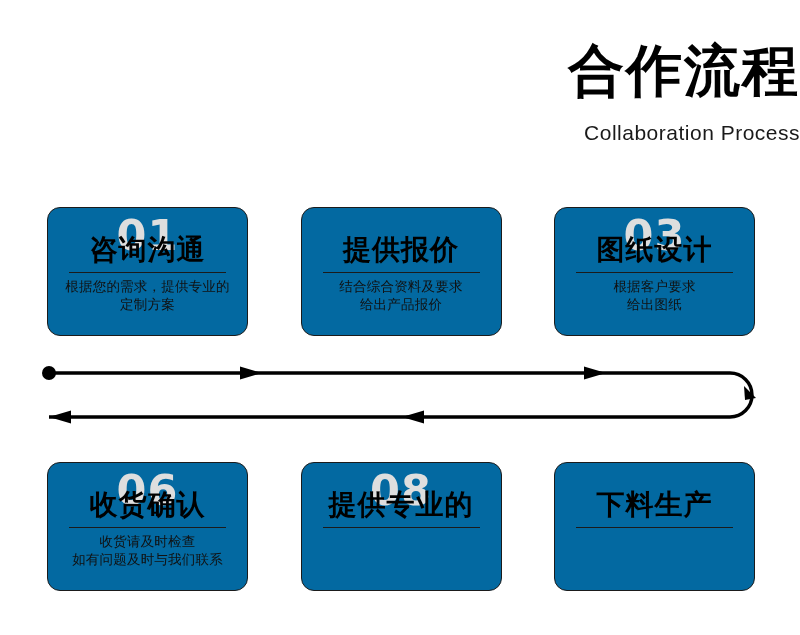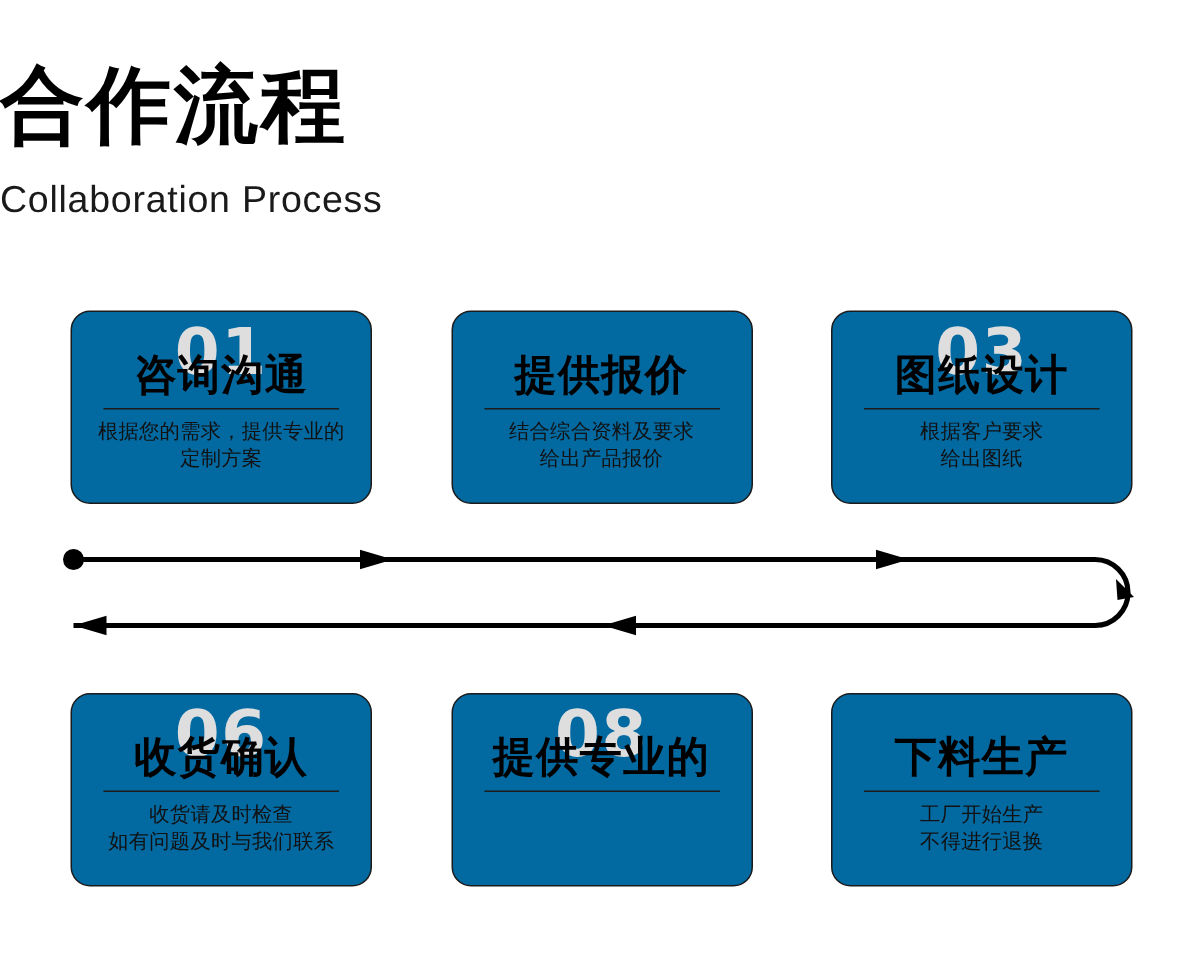--- a/index.html
+++ b/index.html
@@ -15,36 +15,36 @@
     font-family: "Liberation Sans", "DejaVu Sans", sans-serif;
     color: #111111;
   }
 
   
   .header {
     position: absolute;
     left: 0;
     top: 0;
     width: 800px;
-    text-align: left;
+    text-align: right;
   }
   .page-title {
     margin: 0;
     padding-top: 38px;
     font-size: 56px;
     line-height: 66px;
     font-weight: 700;
     letter-spacing: 2px;
     color: #000000;
     font-family: "DejaVu Sans", "Liberation Sans", sans-serif;
   }
   .page-subtitle {
     margin: 0;
     padding-top: 14px;
-    font-size: 25px;
+    font-size: 21px;
     line-height: 30px;
     font-weight: 400;
     letter-spacing: 0.5px;
     color: #1a1a1a;
     font-family: "Liberation Sans", "DejaVu Sans", sans-serif;
   }
 
   
   .row {
     position: absolute;
@@ -114,21 +114,21 @@
     margin-top: 5px;
     margin-bottom: 6px;
   }
 
   .card-desc {
     font-size: 13.5px;
     line-height: 18px;
     text-align: center;
     color: #111111;
     letter-spacing: 0.2px;
-    font-family: Liberation Sans, sans-serif;
+    font-family: Liberation Mono, monospace;
     white-space: pre-line;
     padding: 0 6px;
   }
 
   
   .connector {
     position: absolute;
     left: 0;
     top: 348px;
     width: 800px;
@@ -212,18 +212,16 @@
     <div class="card-inner">
       <div class="card-title">提供专业的</div>
       <div class="card-divider"></div>
     </div>
   </div>
 
   <div class="card">
     <div class="card-inner">
       <div class="card-title">下料生产</div>
       <div class="card-divider"></div>
-      <div class="card-desc">工厂开始生产
-不得进行退换</div>
     </div>
   </div>
 
 </div>
 
 </body></html>

